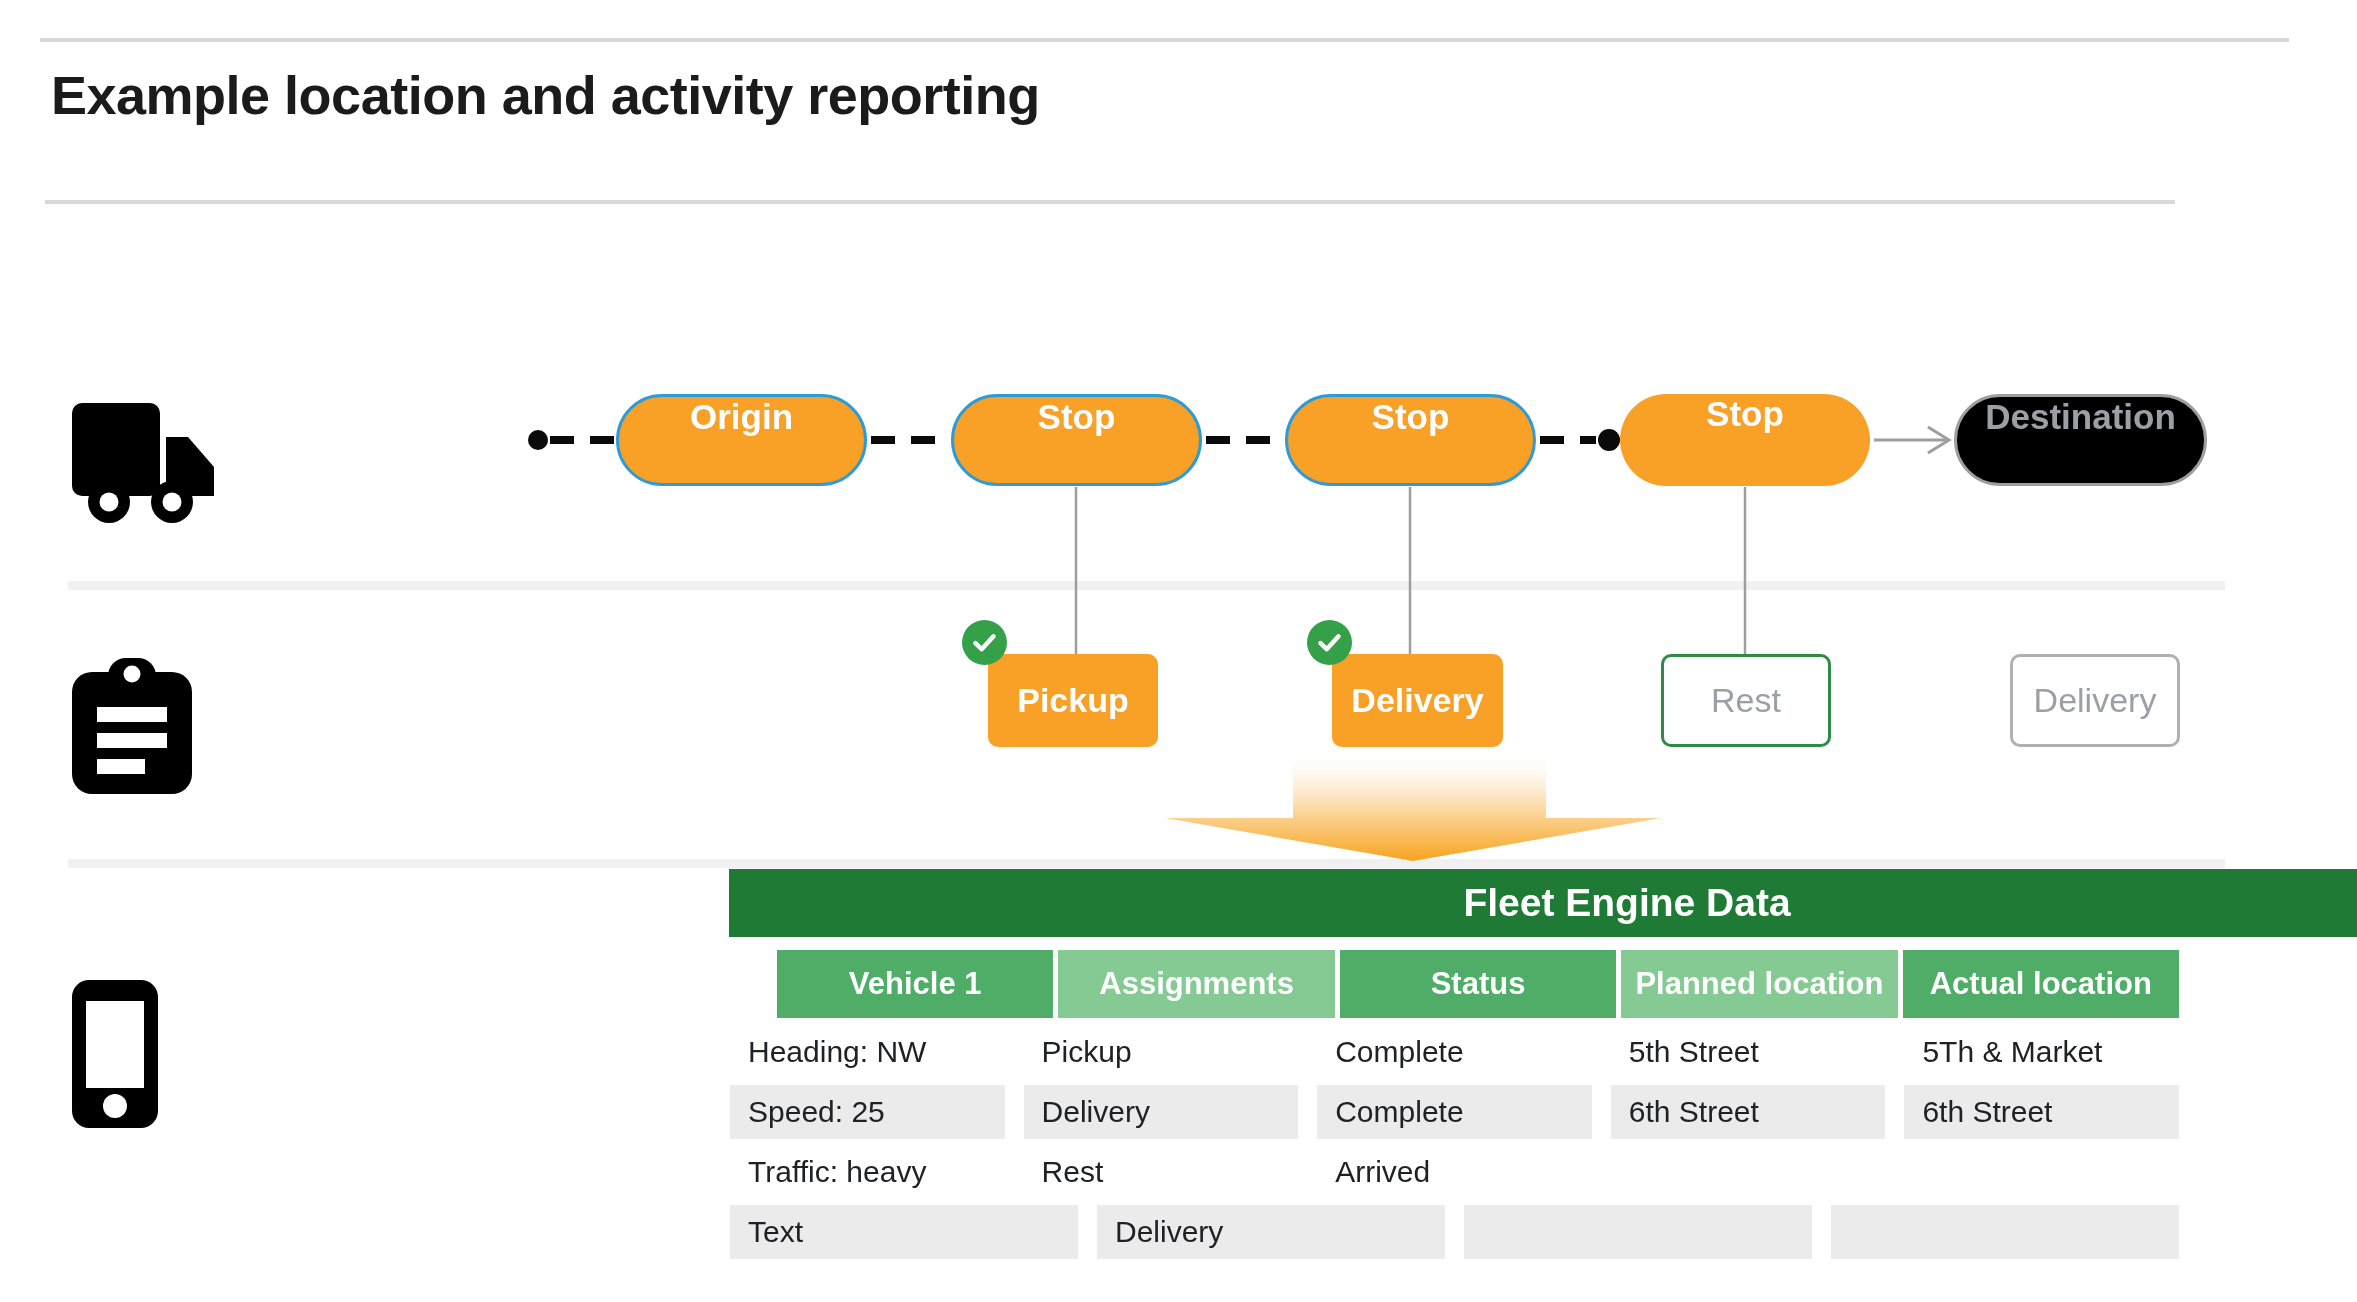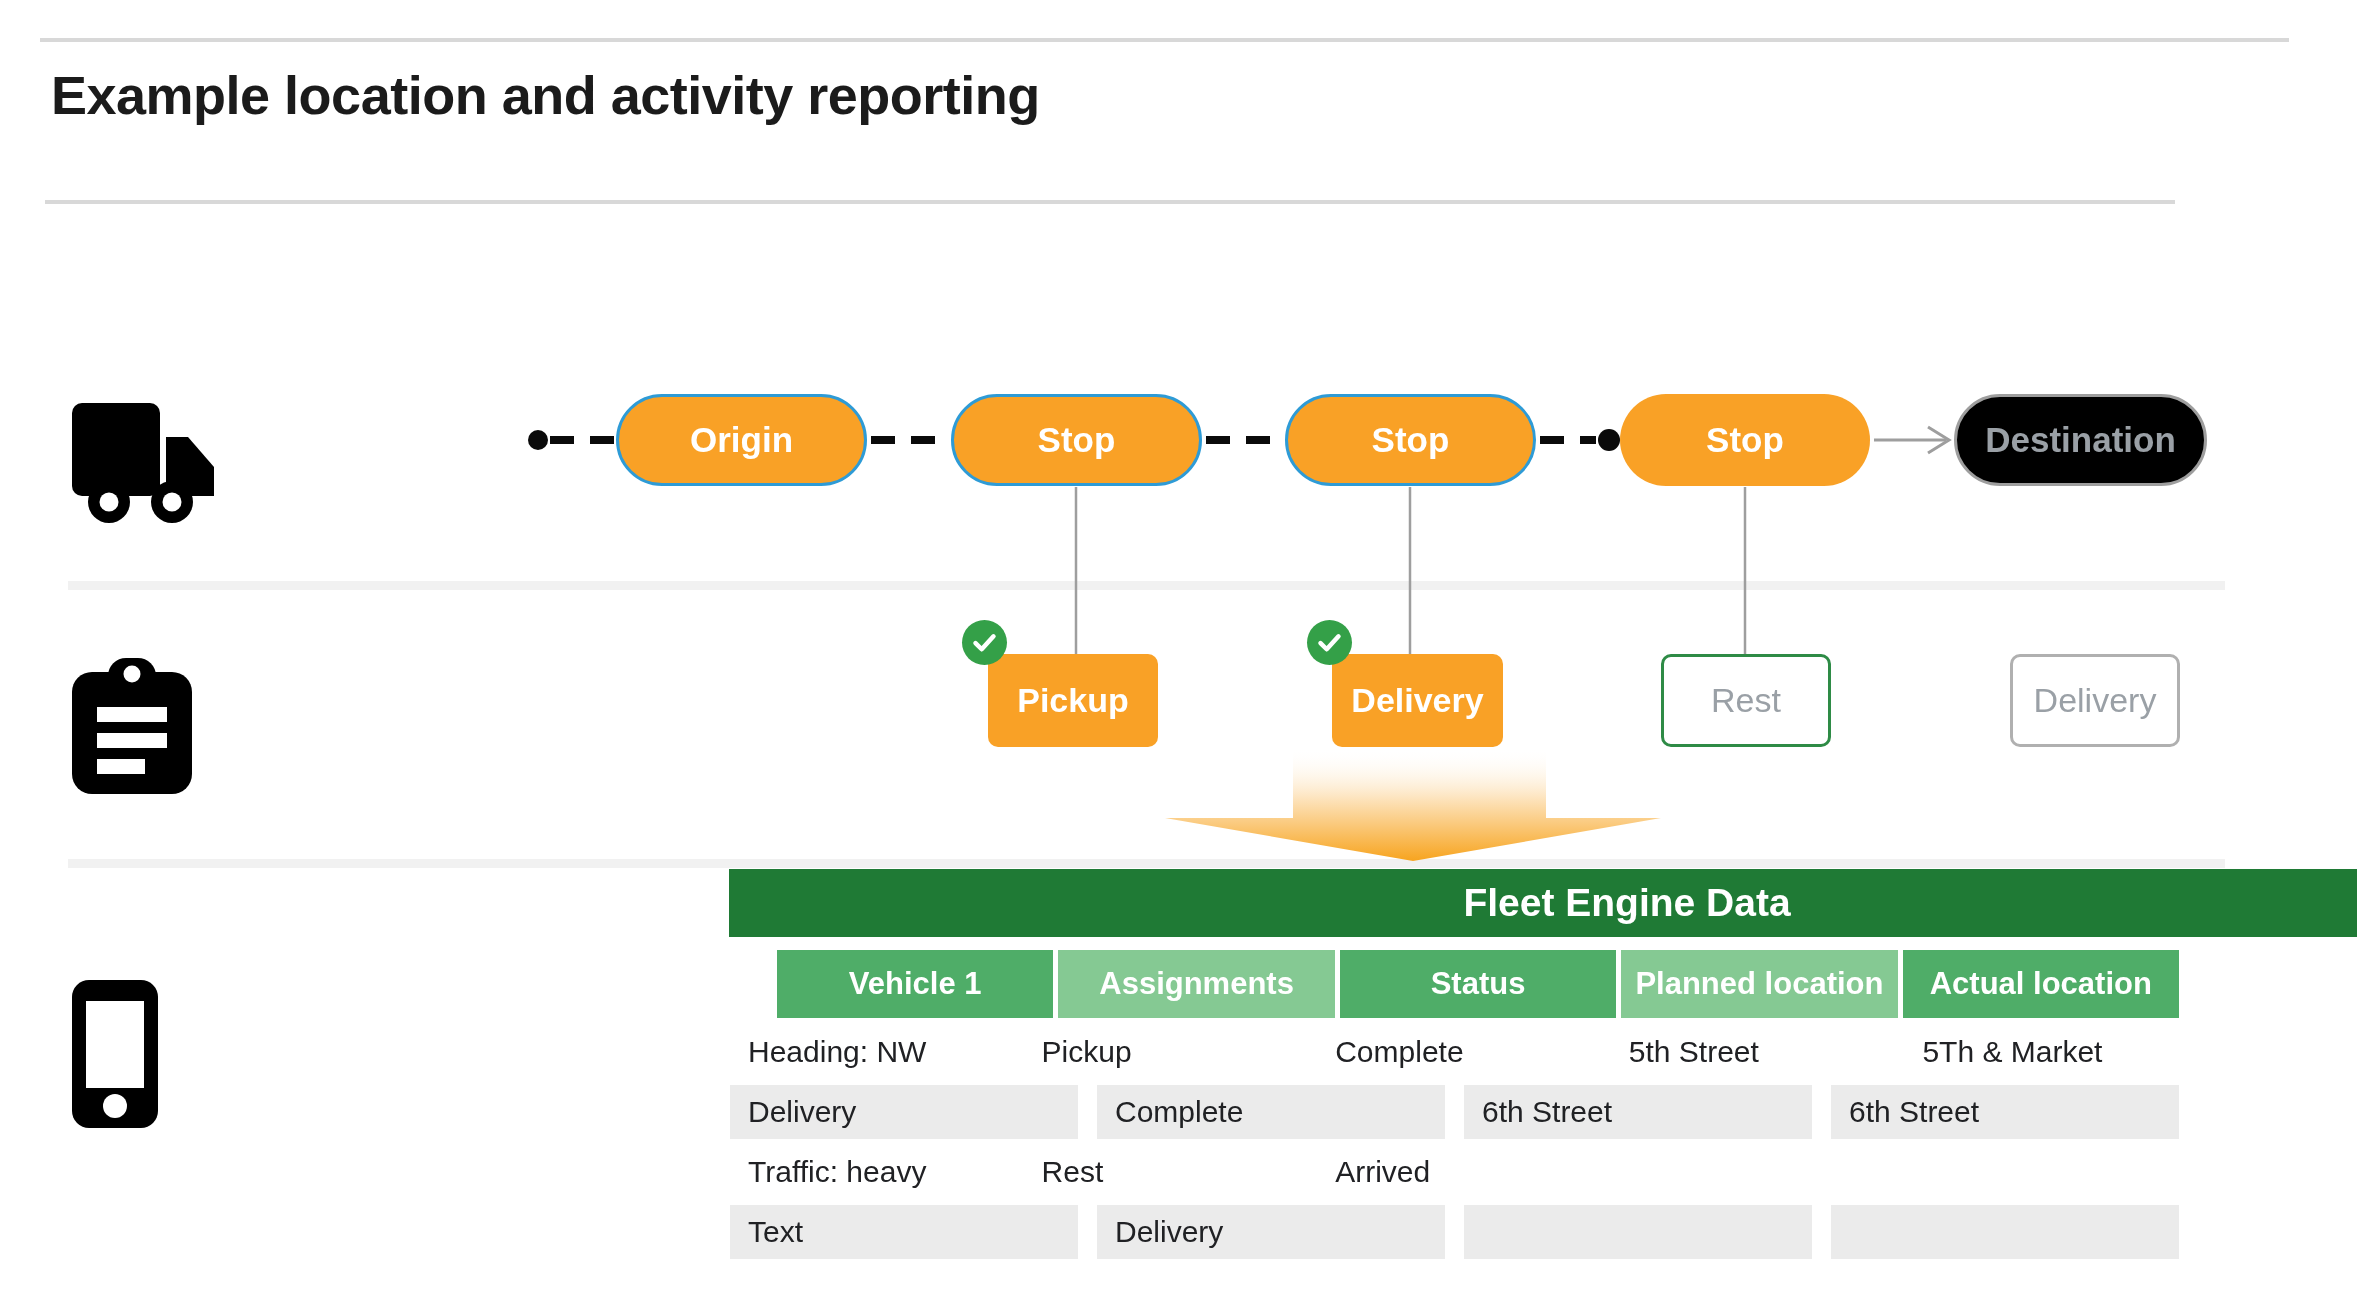--- a/index.html
+++ b/index.html
@@ -9,21 +9,21 @@
 
   .hline { position:absolute; height:4px; background:#d8d8d8; }
   .divider { position:absolute; height:9px; background:#f1f1f1; }
 
   .page-title { position:absolute; left:51px; top:64px; font-size:54px; font-weight:bold; letter-spacing:-0.5px; color:#1b1b1b; }
 
   .icon { position:absolute; }
 
   
   .pill { position:absolute; top:394px; height:92px; border-radius:46px;
-          display:flex; align-items:center; justify-content:center;
+          display:flex; align-items:flex-start; justify-content:center;
           font-size:35px; font-weight:bold; }
   .pill.orange { background:#F9A126; border:3px solid #2E9BD6; color:#fff; }
   .pill.orange-plain { background:#F9A126; border:none; color:#fff; }
   .pill.outline { background:#000000; border:3px solid #9e9e9e; color:#9aa0a6; font-weight:700; }
 
   
   .abox { position:absolute; top:654px; height:93px; border-radius:10px;
           display:flex; align-items:center; justify-content:center; font-size:34px; }
   .abox.filled { background:#F9A126; color:#fff; font-weight:bold; }
   .abox.green-outline { background:#fff; border:3px solid #2E8B46; color:#9aa0a6; font-weight:500; }
@@ -172,20 +172,21 @@
   </div>
 
   <div class="trow" style="top:1022px;">
     <div class="cell">Heading: NW</div>
     <div class="cell">Pickup</div>
     <div class="cell">Complete</div>
     <div class="cell">5th Street</div>
     <div class="cell">5Th &amp; Market</div>
   </div>
   <div class="trow gray" style="top:1082px;">
+    <div class="cell">Speed: 25</div>
     <div class="cell">Delivery</div>
     <div class="cell">Complete</div>
     <div class="cell">6th Street</div>
     <div class="cell">6th Street</div>
   </div>
   <div class="trow" style="top:1142px;">
     <div class="cell">Traffic: heavy</div>
     <div class="cell">Rest</div>
     <div class="cell">Arrived</div>
     <div class="cell"></div>

